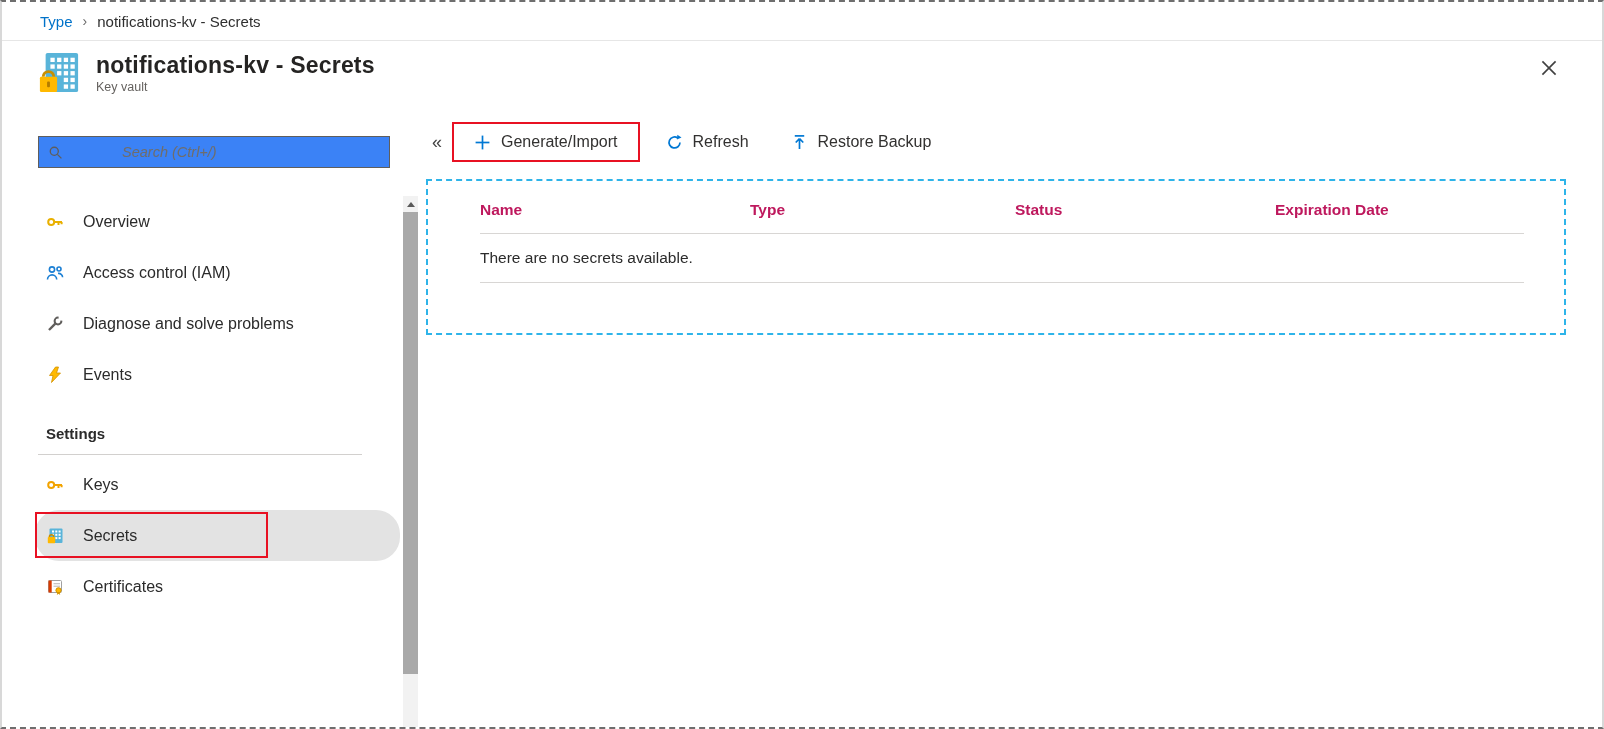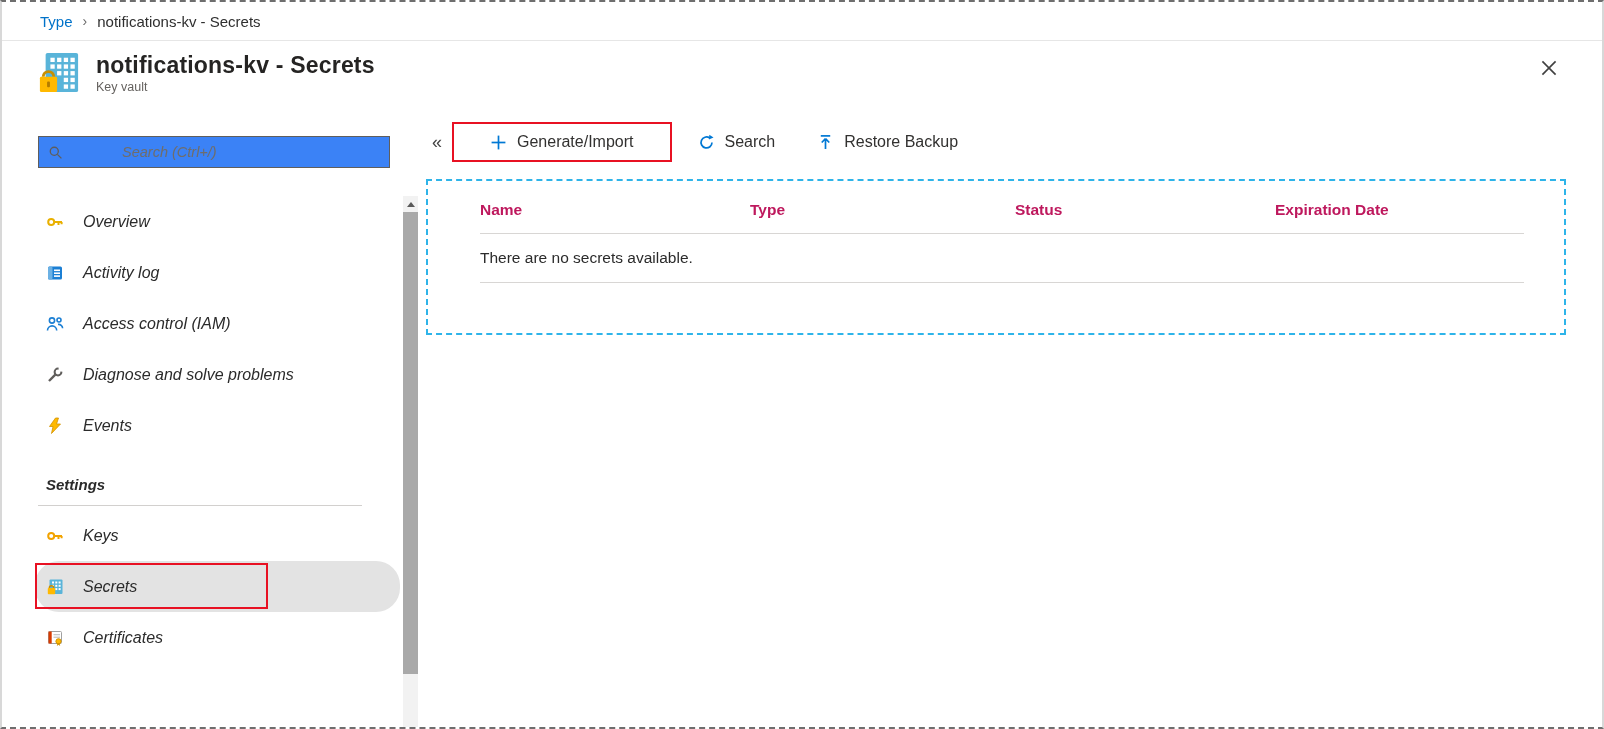--- a/index.html
+++ b/index.html
@@ -28,21 +28,21 @@
 
   
   .sidebar{width:418px;flex:0 0 418px;position:relative;padding-top:31px;box-sizing:border-box;}
   .search-box{margin-left:36px;width:352px;height:32px;border:1px solid #605e5c;
     display:flex;align-items:center;padding:0 9px;box-sizing:border-box;background:#3b82f6;gap:48px;}
   .search-box .s-icon{flex:0 0 15px;height:15px;display:flex;}
   .search-input{border:none;outline:none;flex:1;margin-left:9px;font-size:14.5px;
     font-family:inherit;color:#333;background:transparent;min-width:0;}
   .search-input::placeholder{color:#6f6d6b;font-style:italic;}
 
-  .nav{margin-top:28px;font-style:italic;}
+  .nav{margin-top:28px;}
   .nav-item{height:51px;display:flex;align-items:center;margin-left:33px;margin-right:20px;
     padding-left:11px;cursor:pointer;position:relative;}
   .nav-icon{width:18px;height:18px;flex:0 0 18px;display:flex;}
   .nav-label{margin-left:19px;font-size:16px;color:#2b2b2b;white-space:nowrap;}
   .nav-item.selected{background:#e3e3e3;border-radius:24px;}
   .settings-header{margin:18px 0 0 44px;height:30px;display:flex;align-items:center;
     font-size:15px;font-weight:700;color:#2b2b2b;}
   .settings-divider{margin:6px 0 4px 36px;width:324px;border-top:1px solid #d2d0ce;}
   .annotation-secrets{position:absolute;left:0;top:2px;width:233px;height:46px;
     border:2px solid #e81123;box-sizing:border-box;pointer-events:none;}
@@ -53,21 +53,21 @@
     border-right:4px solid transparent;border-bottom:5px solid #5a5a5a;}
   .scroll-thumb{background:#a9a9a9;height:462px;width:100%;cursor:pointer;}
 
   
   .main{flex:1;padding:14px 0 0 6px;min-width:0;display:flex;flex-direction:column;}
   .toolbar{display:flex;align-items:center;flex:0 0 46px;}
   .collapse-btn{width:22px;font-size:18px;color:#444;text-align:center;cursor:pointer;
     margin-right:4px;line-height:22px;}
   .tb-btn{display:flex;align-items:center;gap:10px;padding:9px 14px;font-size:16px;
     color:#323130;cursor:pointer;border:2px solid transparent;white-space:nowrap;}
-  .tb-btn.annotated{border-color:#e81123;padding:9px 36px;}
+  .tb-btn.annotated{border-color:#e81123;padding:9px 20px;}
   .tb-btn + .tb-btn{margin-left:10px;}
   .tb-icon{width:17px;height:17px;display:flex;}
 
   .table-area{margin:14px 36px 0 0;border:2px dashed #2eb4e9;
     padding:20px 40px 0 52px;height:156px;box-sizing:border-box;}
   .table-head{display:grid;grid-template-columns:270px 265px 260px 1fr;
     font-size:15.5px;font-weight:700;color:#be185d;padding-bottom:14px;
     border-bottom:1px solid #d8d6d4;}
   .table-empty{font-size:15.5px;color:#2b2b2b;padding:15px 0;border-bottom:1px solid #d8d6d4;}
 </style>
@@ -138,32 +138,20 @@
         <div class="nav-item">
           <span class="nav-icon">
             <svg viewBox="0 0 18 18">
                 <circle cx="5.2" cy="9" r="3" fill="none" stroke="#e9b000" stroke-width="2"></circle>
                 <path d="M8.2 9 H16 M12.5 9 V12 M15.6 9 V11.2" stroke="#e9b000" stroke-width="2" fill="none"></path>
               </svg>
           </span>
           <span class="nav-label">Overview</span>
         </div>
 
-        <div class="nav-item">
-          <span class="nav-icon">
-            <svg viewBox="0 0 18 18">
-                <rect x="2" y="2.5" width="14" height="13" rx="1.5" fill="#1b7fd4"></rect>
-                <rect x="2" y="2.5" width="4.5" height="13" rx="1.5" fill="#6cb1e4"></rect>
-                <rect x="8" y="5.5" width="6" height="1.6" fill="#fff"></rect>
-                <rect x="8" y="8.4" width="6" height="1.6" fill="#fff"></rect>
-                <rect x="8" y="11.3" width="6" height="1.6" fill="#fff"></rect>
-              </svg>
-          </span>
-          <span class="nav-label">Activity log</span>
-        </div>
 
         <div class="nav-item">
           <span class="nav-icon">
             <svg viewBox="0 0 18 18" fill="none" stroke="#1b7fd4" stroke-width="1.6">
               <circle cx="6" cy="5.5" r="2.6"></circle>
                 <path d="M1.5 15.5 a4.6 4.6 0 0 1 9.2 0"></path>
               <circle cx="13" cy="5" r="2"></circle>
                 <path d="M12 9.4 a4 4 0 0 1 4.6 3.9"></path>
             </svg>
           </span>
@@ -263,21 +251,21 @@
           <span>Generate/Import</span>
         </div>
 
         <div class="tb-btn">
           <span class="tb-icon">
             <svg viewBox="0 0 18 18" fill="none">
               <path d="M14.8 9 A5.8 5.8 0 1 1 12.3 4.2" stroke="#0078d4" stroke-width="1.8"></path>
               <polygon points="12,0.8 16.4,3.6 11.6,5.8" fill="#0078d4"></polygon>
             </svg>
           </span>
-          <span>Search</span>
+          <span>Refresh</span>
         </div>
 
         <div class="tb-btn">
           <span class="tb-icon">
             <svg viewBox="0 0 18 18" fill="none" stroke="#0078d4" stroke-width="1.8">
               <line x1="4" y1="2" x2="14" y2="2"></line>
               <path d="M9 16 V5 M9 5 L5 9 M9 5 L13 9"></path>
             </svg>
           </span>
           <span>Restore Backup</span>

